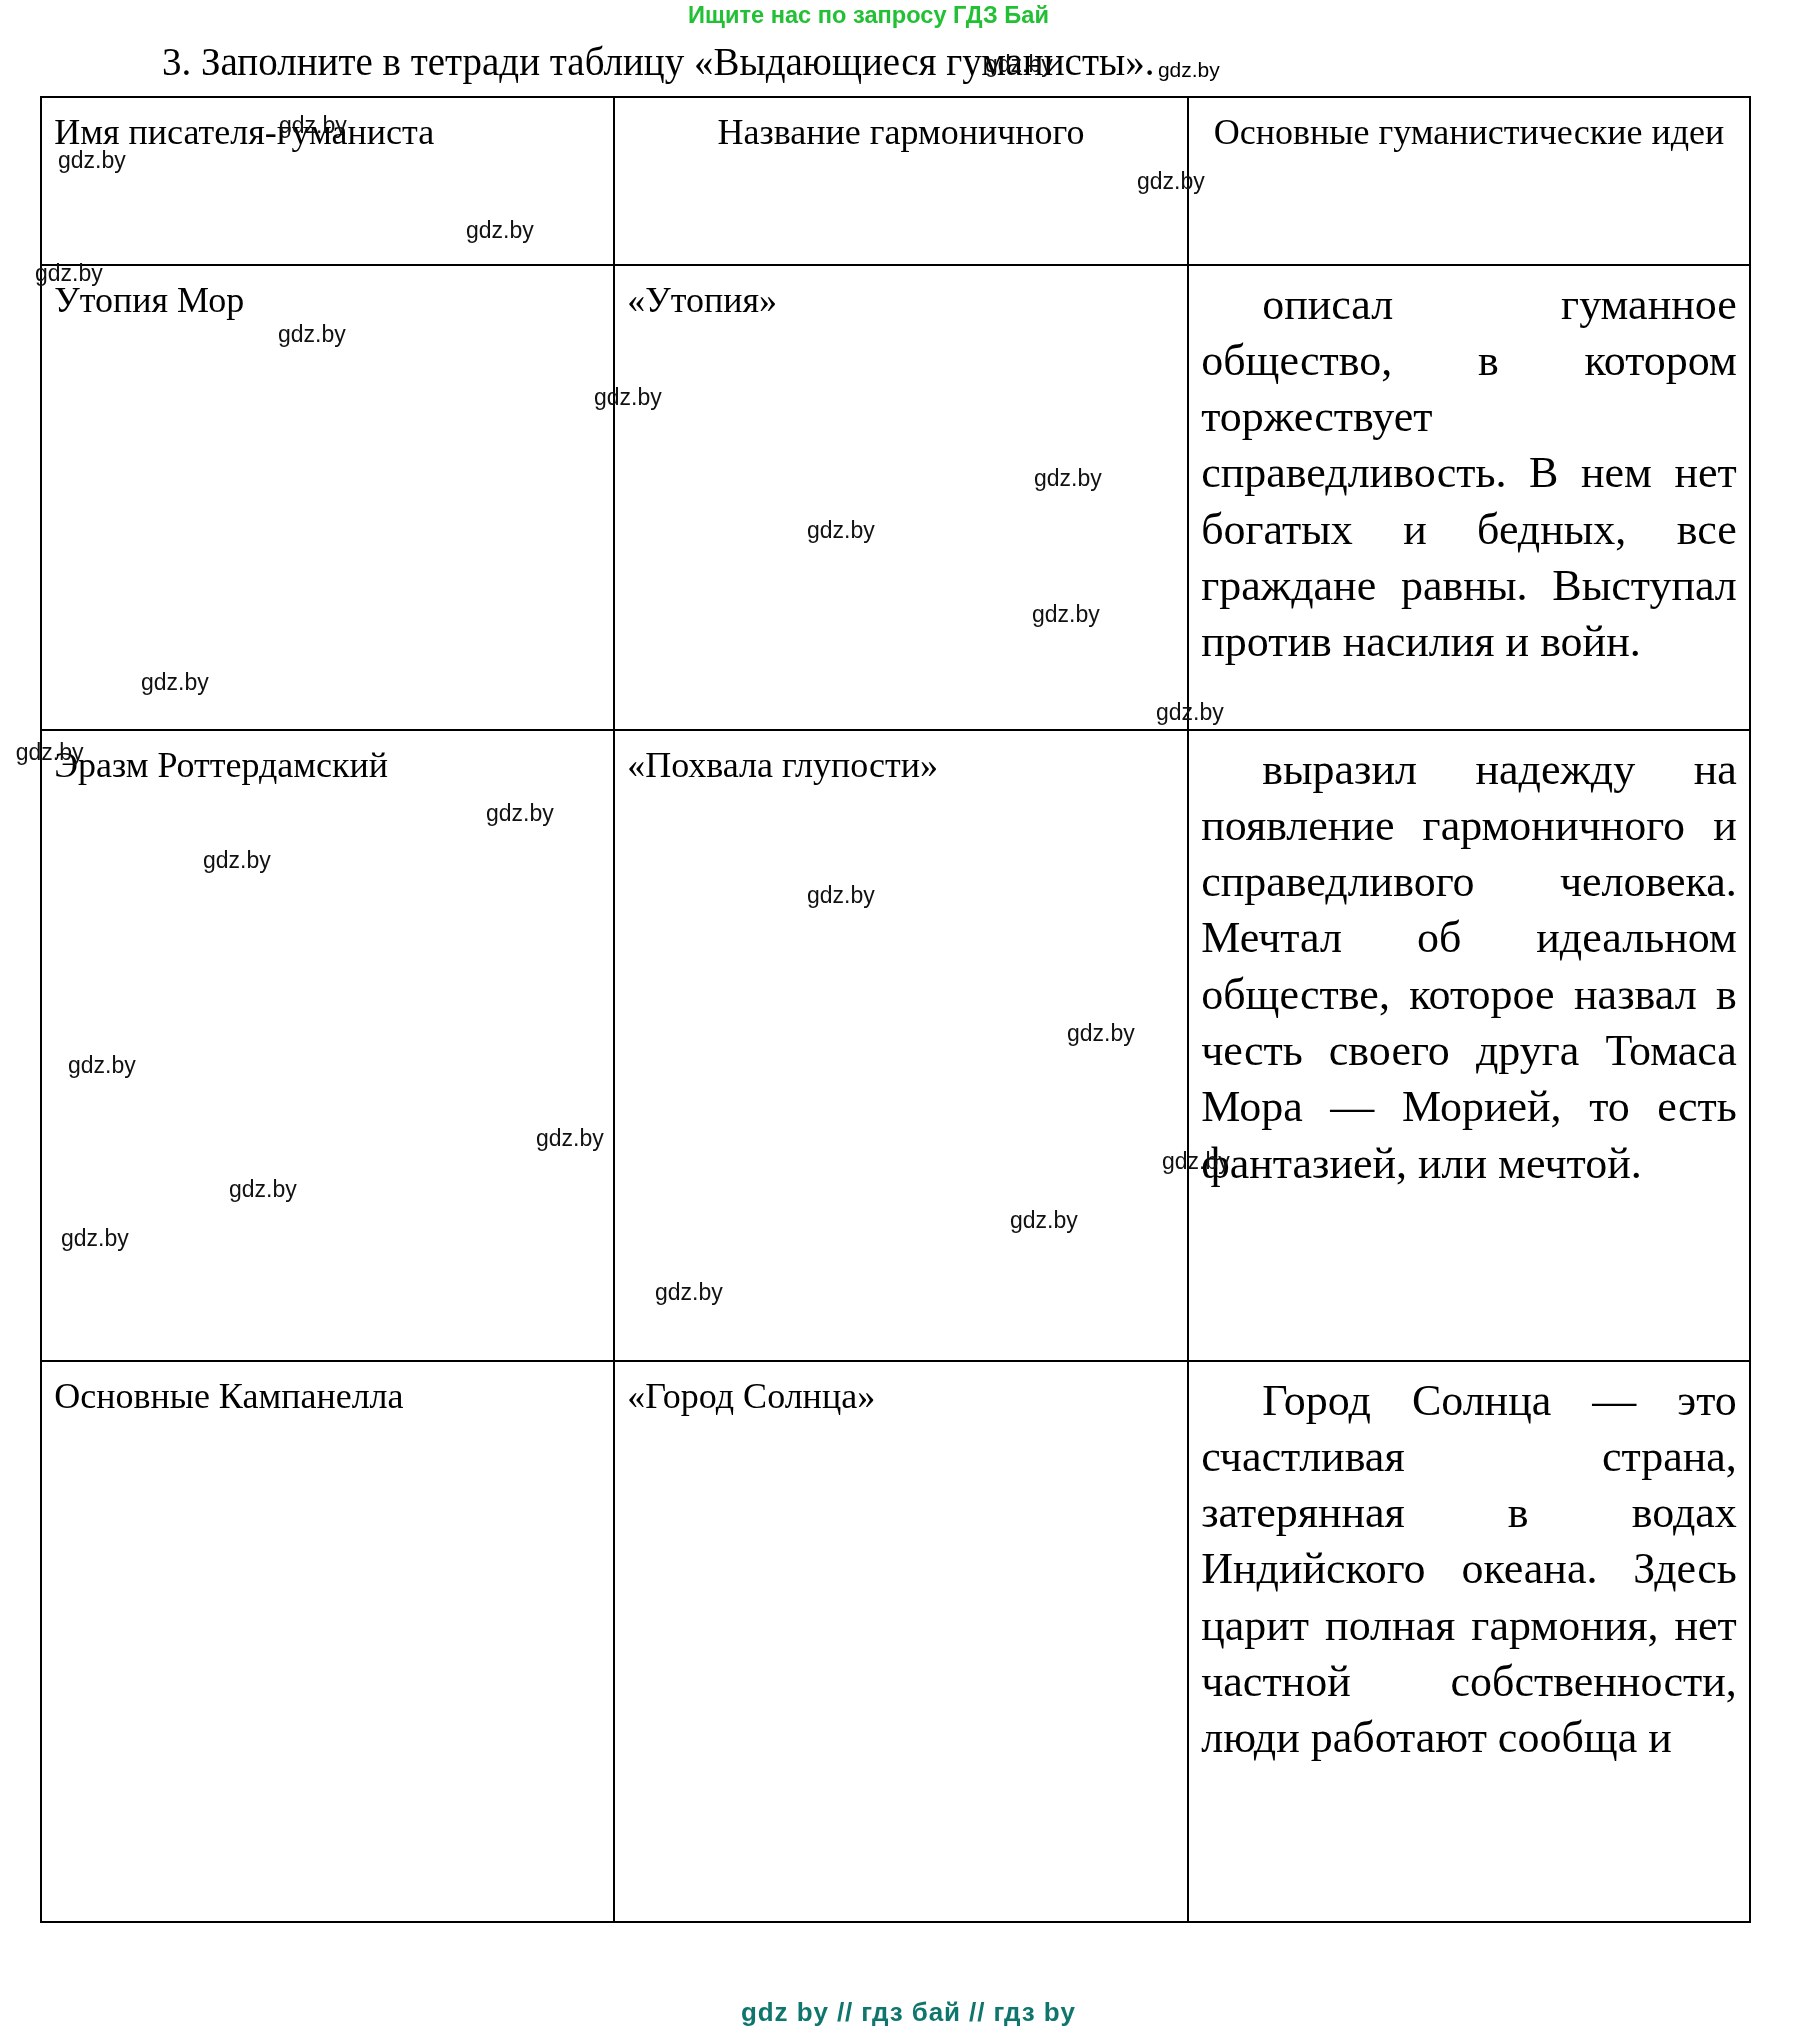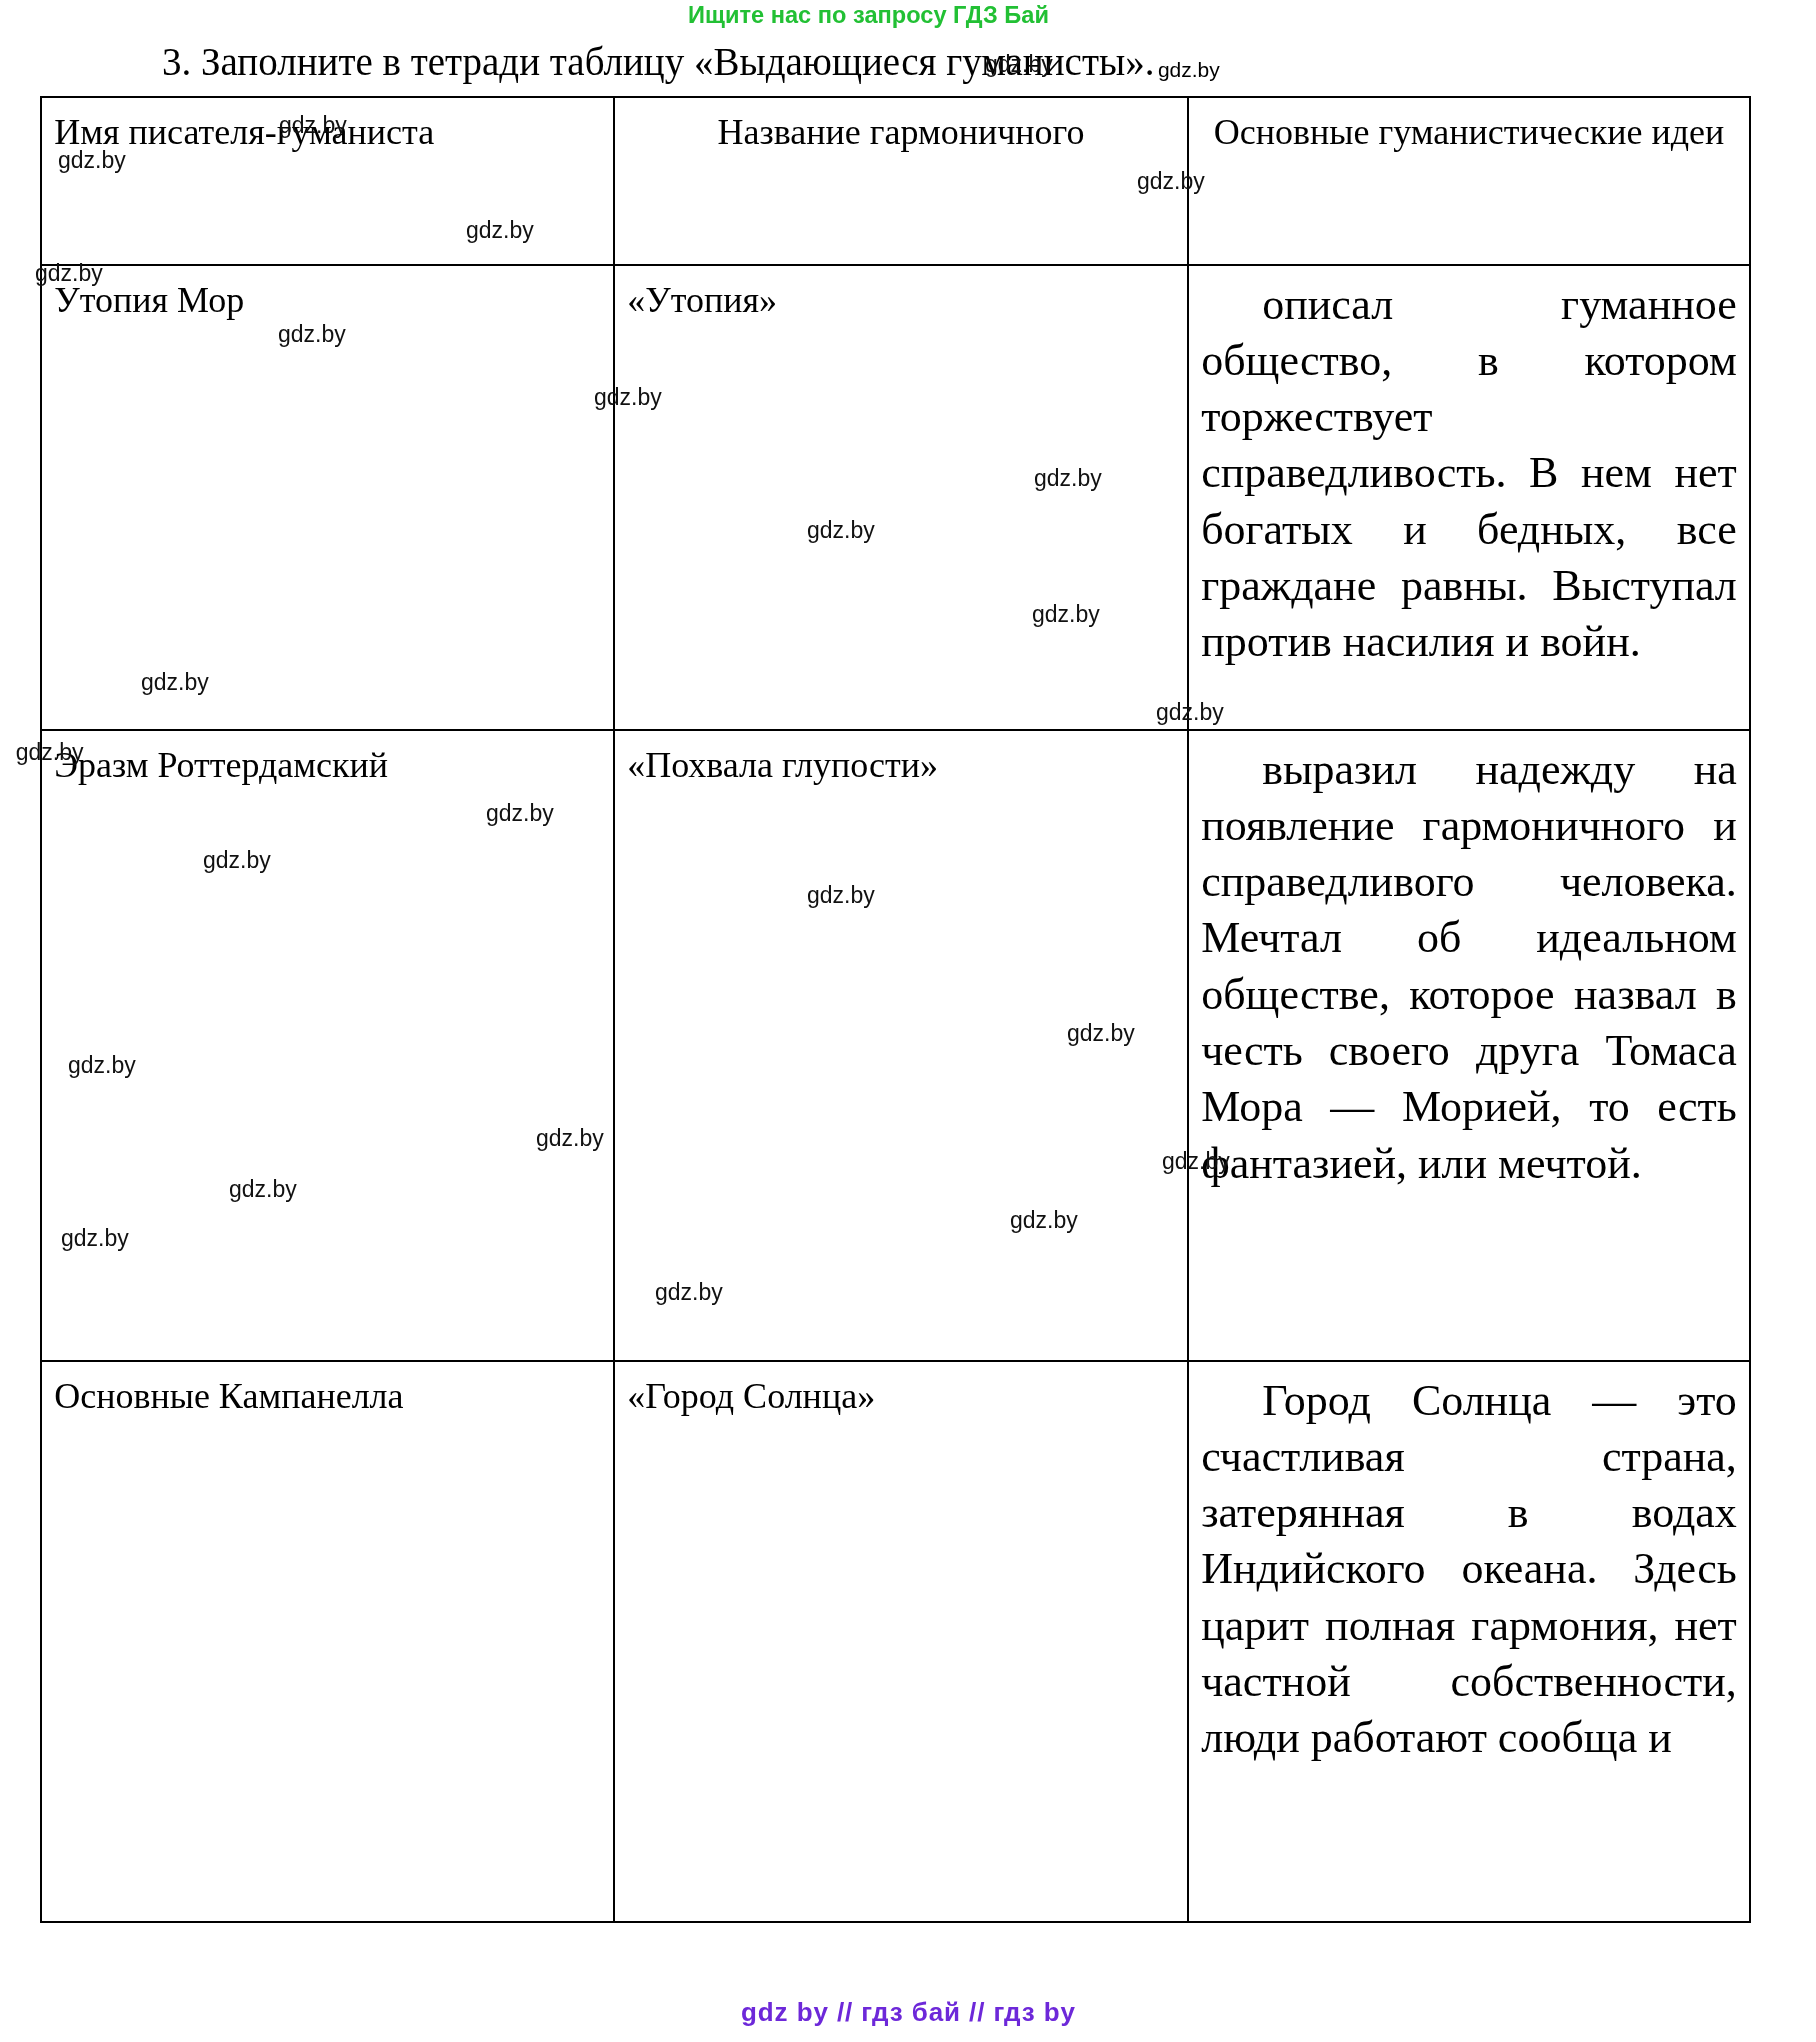--- a/index.html
+++ b/index.html
@@ -105,21 +105,21 @@
   
   .footer {
     position: absolute;
     top: 1997px;
     left: 0;
     width: 1817px;
     text-align: center;
     font-family: "Liberation Sans", sans-serif;
     font-size: 26px;
     font-weight: 700;
-    color: #6d28d9;
+    color: #0f766e;
     letter-spacing: 0.9px;
   }
 
   
   .wm {
     position: absolute;
     font-family: "Liberation Sans", sans-serif;
     font-size: 23px;
     color: #111111;
     white-space: nowrap;

